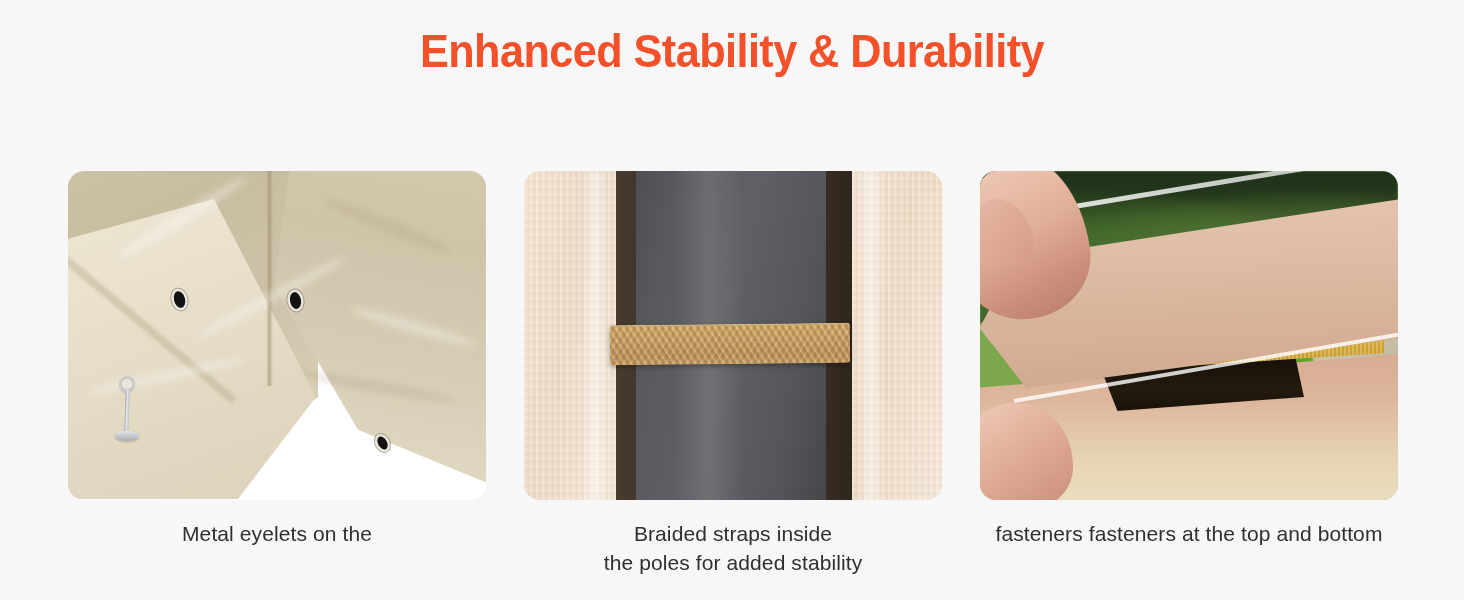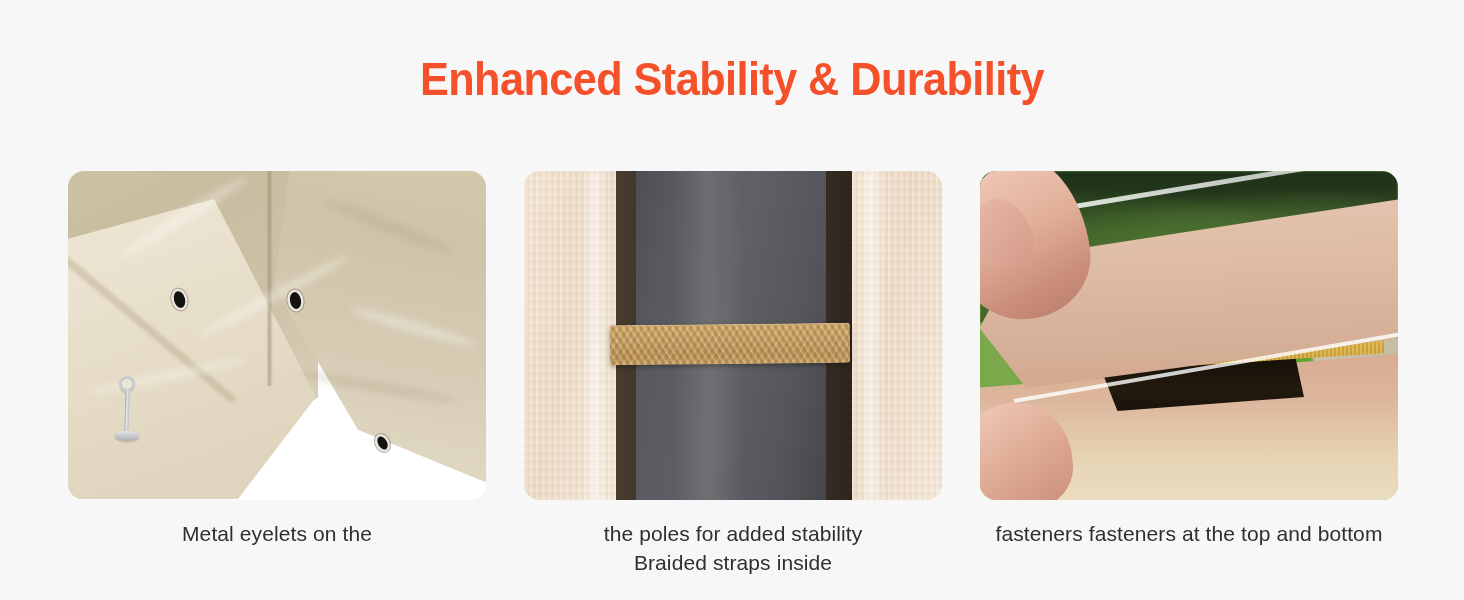--- a/index.html
+++ b/index.html
@@ -20,21 +20,21 @@
   .banner {
     position: relative;
     width: 1464px;
     height: 600px;
     background: #f7f7f7;
   }
 
   
   .header {
     text-align: center;
-    padding-top: 56px;
+    padding-top: 28px;
   }
 
   .headline {
     color: #f4502a;
     font-size: 46px;
     font-weight: 900;
     letter-spacing: -0.6px;
     line-height: 1.02;
     font-family: "Liberation Sans", sans-serif;
     transform: scaleX(0.94);
@@ -414,22 +414,22 @@
         <div class="fabric-left"></div>
         <div class="fabric-right"></div>
         <div class="fabric-sheen sheen-l"></div>
         <div class="fabric-sheen sheen-r"></div>
         <div class="pole-sleeve"></div>
         <div class="pole-face"></div>
         <div class="pole-hi"></div>
         <div class="strap"></div>
       </div>
       <div class="caption">
+        <span class="cap-line">Braided straps inside</span>
         <span class="cap-line">the poles for added stability</span>
-        <span class="cap-line">Braided straps inside</span>
       </div>
     </div>
 
     <div class="panel">
       <div class="thumb p3">
         <div class="foliage"></div>
         <div class="shrub s1"></div>
         <div class="shrub s2"></div>
         <div class="shrub s3"></div>
         <div class="shrub s4"></div>

